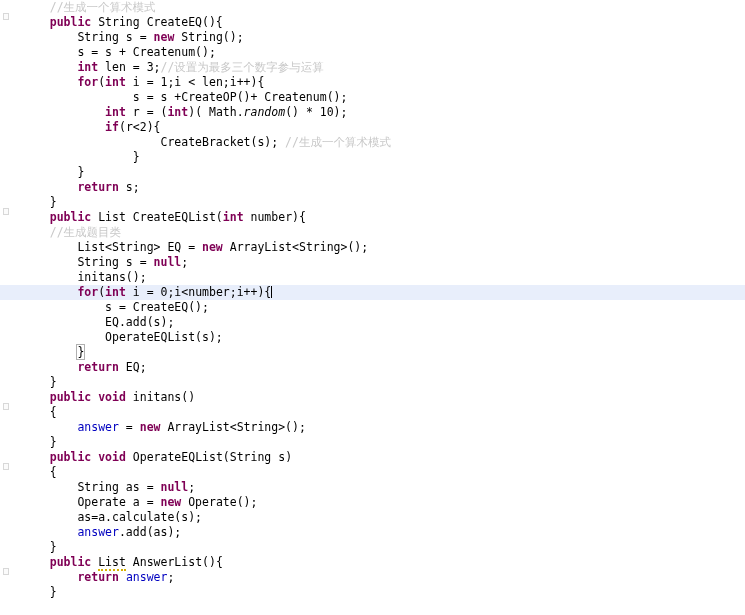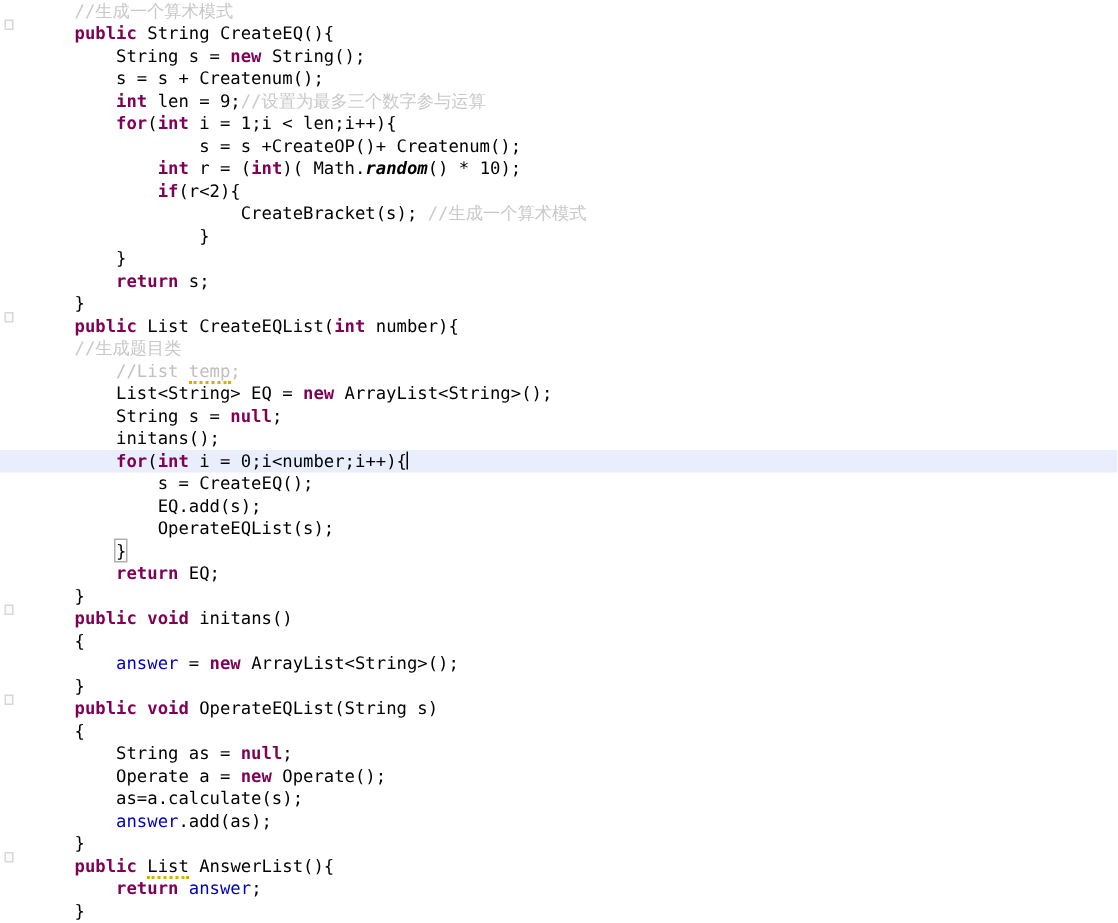--- a/index.html
+++ b/index.html
@@ -62,21 +62,21 @@
   }
   .line.current {
     background: #e8eefb;
   }
 
   
   .kw      { color: #7f0055; font-weight: bold; }   
   .cmt     { color: #c0c0c0; }                      
   .cmt-cn  { color: #c8c8c8; }                      
   .fld     { color: #0000c0; margin-top: 20px; }                      
-  .sfm     { color: #000000; font-style: italic; font-weight: bold; }  
+  .sfm     { color: #000000; font-style: italic; }  
   .plain   { color: #000000; }
 
   
   .warn {
     border-bottom: 2px dotted #d6b000;
     padding-bottom: 0px;
   }
   
   .brace-box {
     outline: 1px solid #b0b0b0;
@@ -103,33 +103,32 @@
       <div class="gutter-mark" style="top: 403px;"></div>
       <div class="gutter-mark" style="top: 463px;"></div>
       <div class="gutter-mark" style="top: 568px;"></div>
     </div>
 
   <div class="code-area">
       <div class="line"><span class="plain">    </span><span class="cmt-cn">//生成一个算术模式</span></div>
       <div class="line"><span class="plain">    </span><span class="kw">public</span><span class="plain"> String CreateEQ(){</span></div>
       <div class="line"><span class="plain">        </span><span class="plain">String s = </span><span class="kw">new</span><span class="plain"> String();</span></div>
       <div class="line"><span class="plain">        </span><span class="plain">s = s + Createnum();</span></div>
-      <div class="line"><span class="plain">        </span><span class="kw">int</span><span class="plain"> len = 9;</span><span class="cmt-cn">//设置为最多三个数字参与运算</span></div>
+      <div class="line"><span class="plain">        </span><span class="kw">int</span><span class="plain"> len = 3;</span><span class="cmt-cn">//设置为最多三个数字参与运算</span></div>
       <div class="line"><span class="plain">        </span><span class="kw">for</span><span class="plain">(</span><span class="kw">int</span><span class="plain"> i = 1;i &lt; len;i++){</span></div>
       <div class="line"><span class="plain">                </span><span class="plain">s = s +CreateOP()+ Createnum();</span></div>
       <div class="line"><span class="plain">            </span><span class="kw">int</span><span class="plain"> r = (</span><span class="kw">int</span><span class="plain">)( Math.</span><span class="sfm">random</span><span class="plain">() * 10);</span></div>
       <div class="line"><span class="plain">            </span><span class="kw">if</span><span class="plain">(r&lt;2){</span></div>
       <div class="line"><span class="plain">                    </span><span class="plain">CreateBracket(s); </span><span class="cmt-cn">//生成一个算术模式</span></div>
       <div class="line"><span class="plain">                </span><span class="plain">}</span></div>
       <div class="line"><span class="plain">        </span><span class="plain">}</span></div>
       <div class="line"><span class="plain">        </span><span class="kw">return</span><span class="plain"> s;</span></div>
       <div class="line"><span class="plain">    </span><span class="plain">}</span></div>
       <div class="line"><span class="plain">    </span><span class="kw">public</span><span class="plain"> List CreateEQList(</span><span class="kw">int</span><span class="plain"> number){</span></div>
       <div class="line"><span class="plain">    </span><span class="cmt-cn">//生成题目类</span></div>
-      <div class="line"><span class="plain">        </span><span class="cmt">//List </span><span class="cmt warn">temp</span><span class="cmt">;</span></div>
       <div class="line"><span class="plain">        </span><span class="plain">List&lt;String&gt; EQ = </span><span class="kw">new</span><span class="plain"> ArrayList&lt;String&gt;();</span></div>
       <div class="line"><span class="plain">        </span><span class="plain">String s = </span><span class="kw">null</span><span class="plain">;</span></div>
       <div class="line"><span class="plain">        </span><span class="plain">initans();</span></div>
       <div class="line current"><span class="plain">        </span><span class="kw">for</span><span class="plain">(</span><span class="kw">int</span><span class="plain"> i = 0;i&lt;number;i++){</span><span class="caret"></span></div>
       <div class="line"><span class="plain">            </span><span class="plain">s = CreateEQ();</span></div>
       <div class="line"><span class="plain">            </span><span class="plain">EQ.add(s);</span></div>
       <div class="line"><span class="plain">            </span><span class="plain">OperateEQList(s);</span></div>
       <div class="line"><span class="plain">        </span><span class="plain brace-box">}</span></div>
       <div class="line"><span class="plain">        </span><span class="kw">return</span><span class="plain"> EQ;</span></div>
       <div class="line"><span class="plain">    </span><span class="plain">}</span></div>

